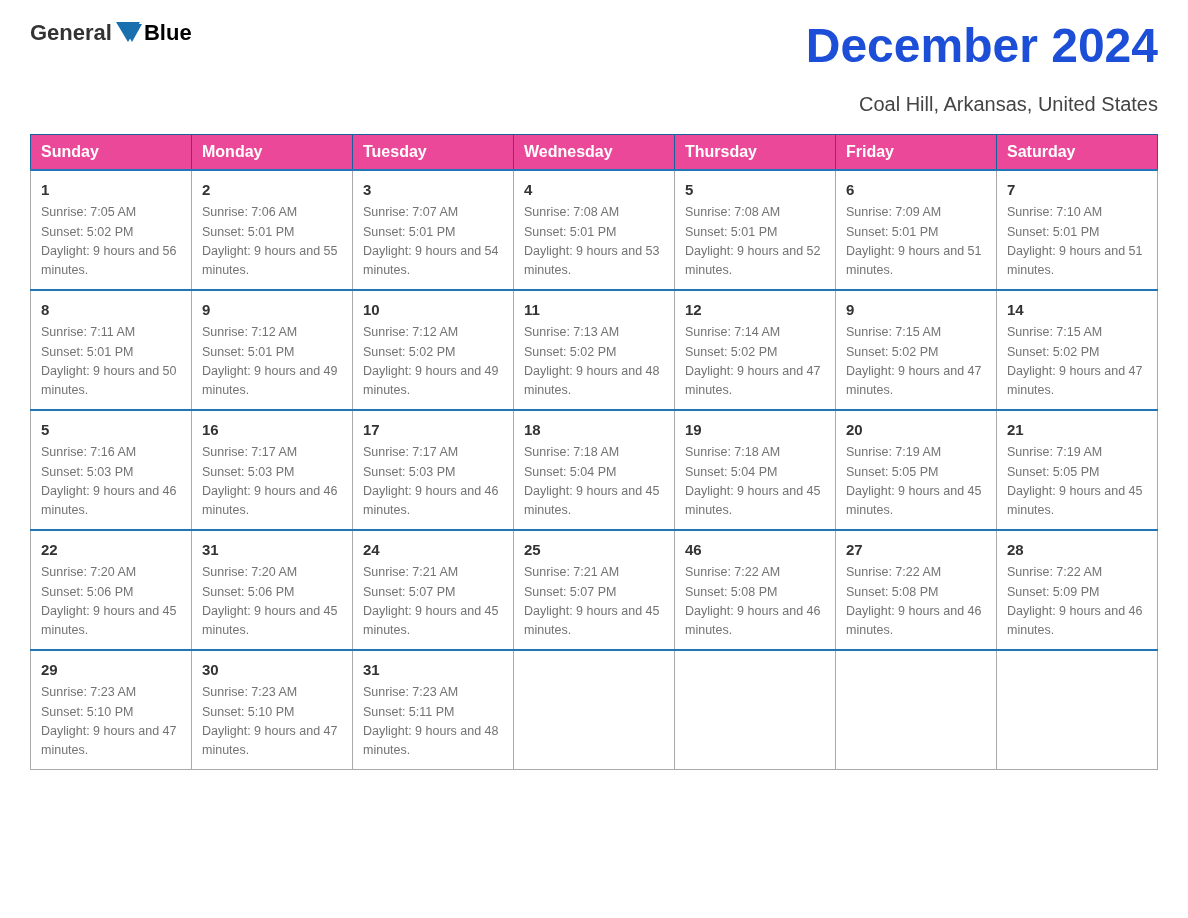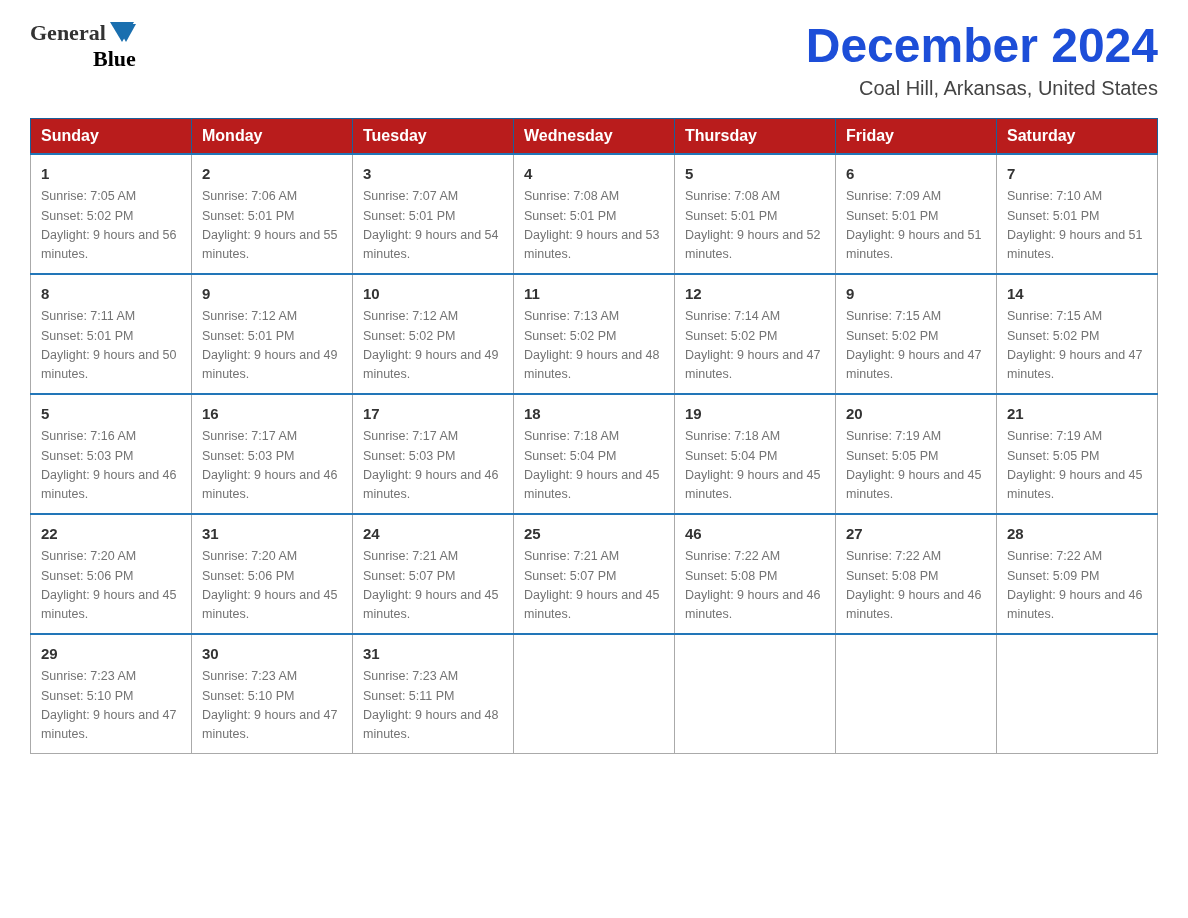--- a/index.html
+++ b/index.html
@@ -15,23 +15,22 @@
       align-items: flex-start;
       margin-bottom: 18px;
     }
     .logo-text-general {
       font-size: 22px;
       font-weight: bold;
       color: #333;
     }
     .logo-wrapper {
       display: flex;
-      flex-direction: column;
-      align-items: flex-end;
-      font-family: Liberation Serif, serif;
+      flex-direction: row;
+      align-items: center;
     }
     .logo-line1 {
       display: flex;
       align-items: center;
     }
     .logo-line2 {
       font-size: 22px;
       font-weight: bold;
       color: #000000;
       margin-left: 2px;
@@ -41,29 +40,29 @@
     }
     .month-title {
       font-size: 48px;
       font-weight: bold;
       color: #1d4ed8;
       line-height: 1.1;
     }
     .location-title {
       font-size: 20px;
       color: #444;
-      margin-top: 4px;
+      margin-top: 20px;
     }
     .calendar-table {
       width: 100%;
       border-collapse: collapse;
       border: 1px solid #888;
     }
     .calendar-table th {
-      background-color: #b91c1c;
+      background-color: #ec4899;
       color: #fff;
       font-size: 16px;
       font-weight: bold;
       padding: 8px 10px;
       text-align: left;
       border: 1px solid #1a5f99;
     }
     .calendar-table td {
       vertical-align: top;
       padding: 8px 10px;

